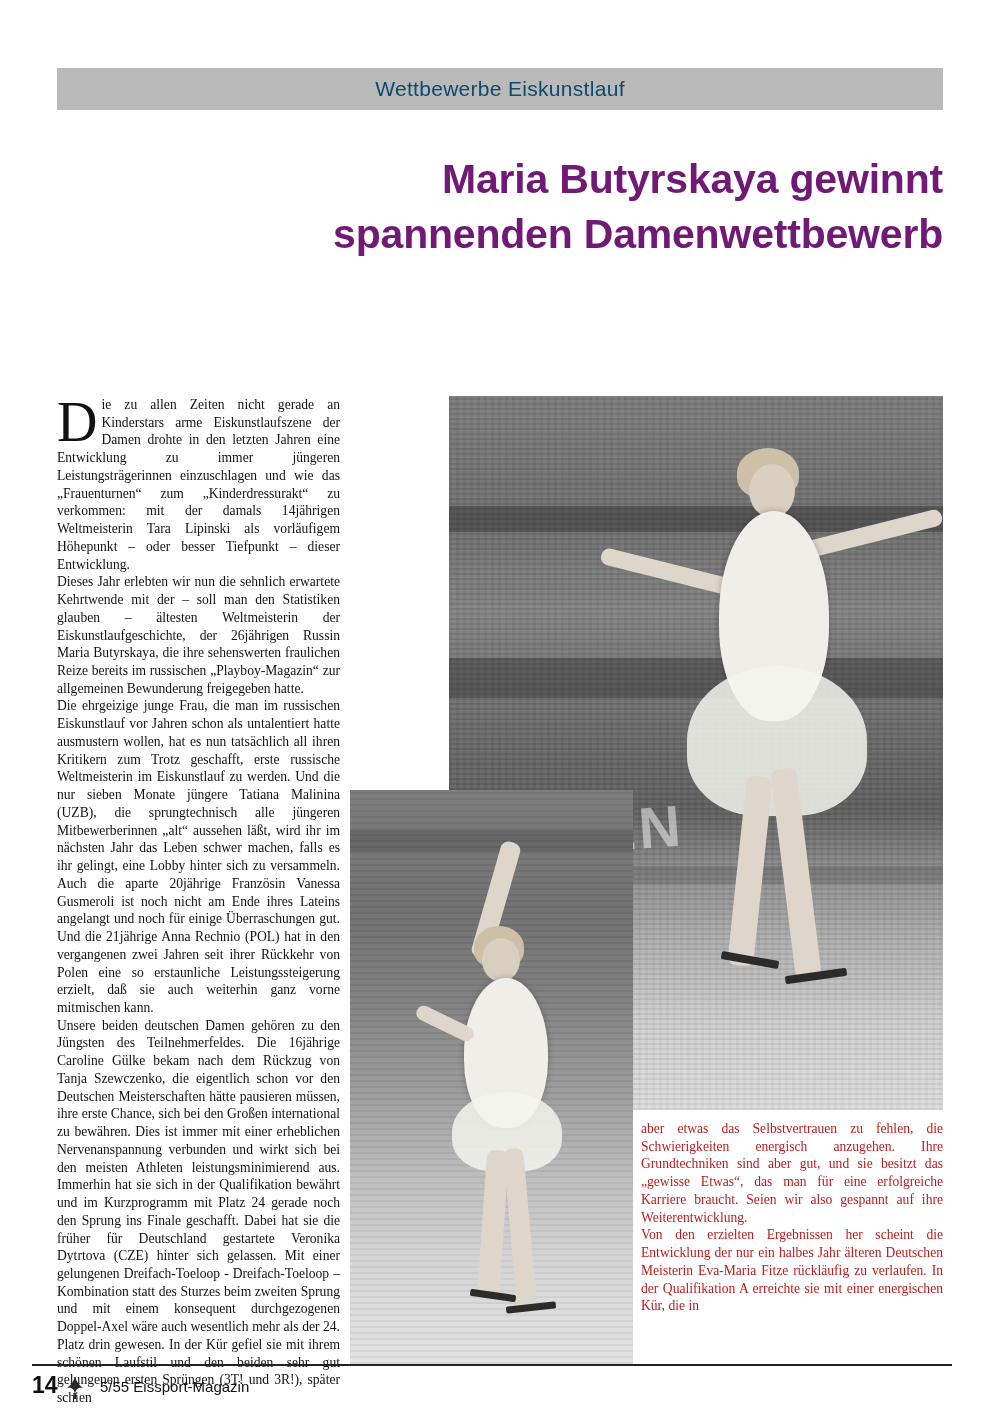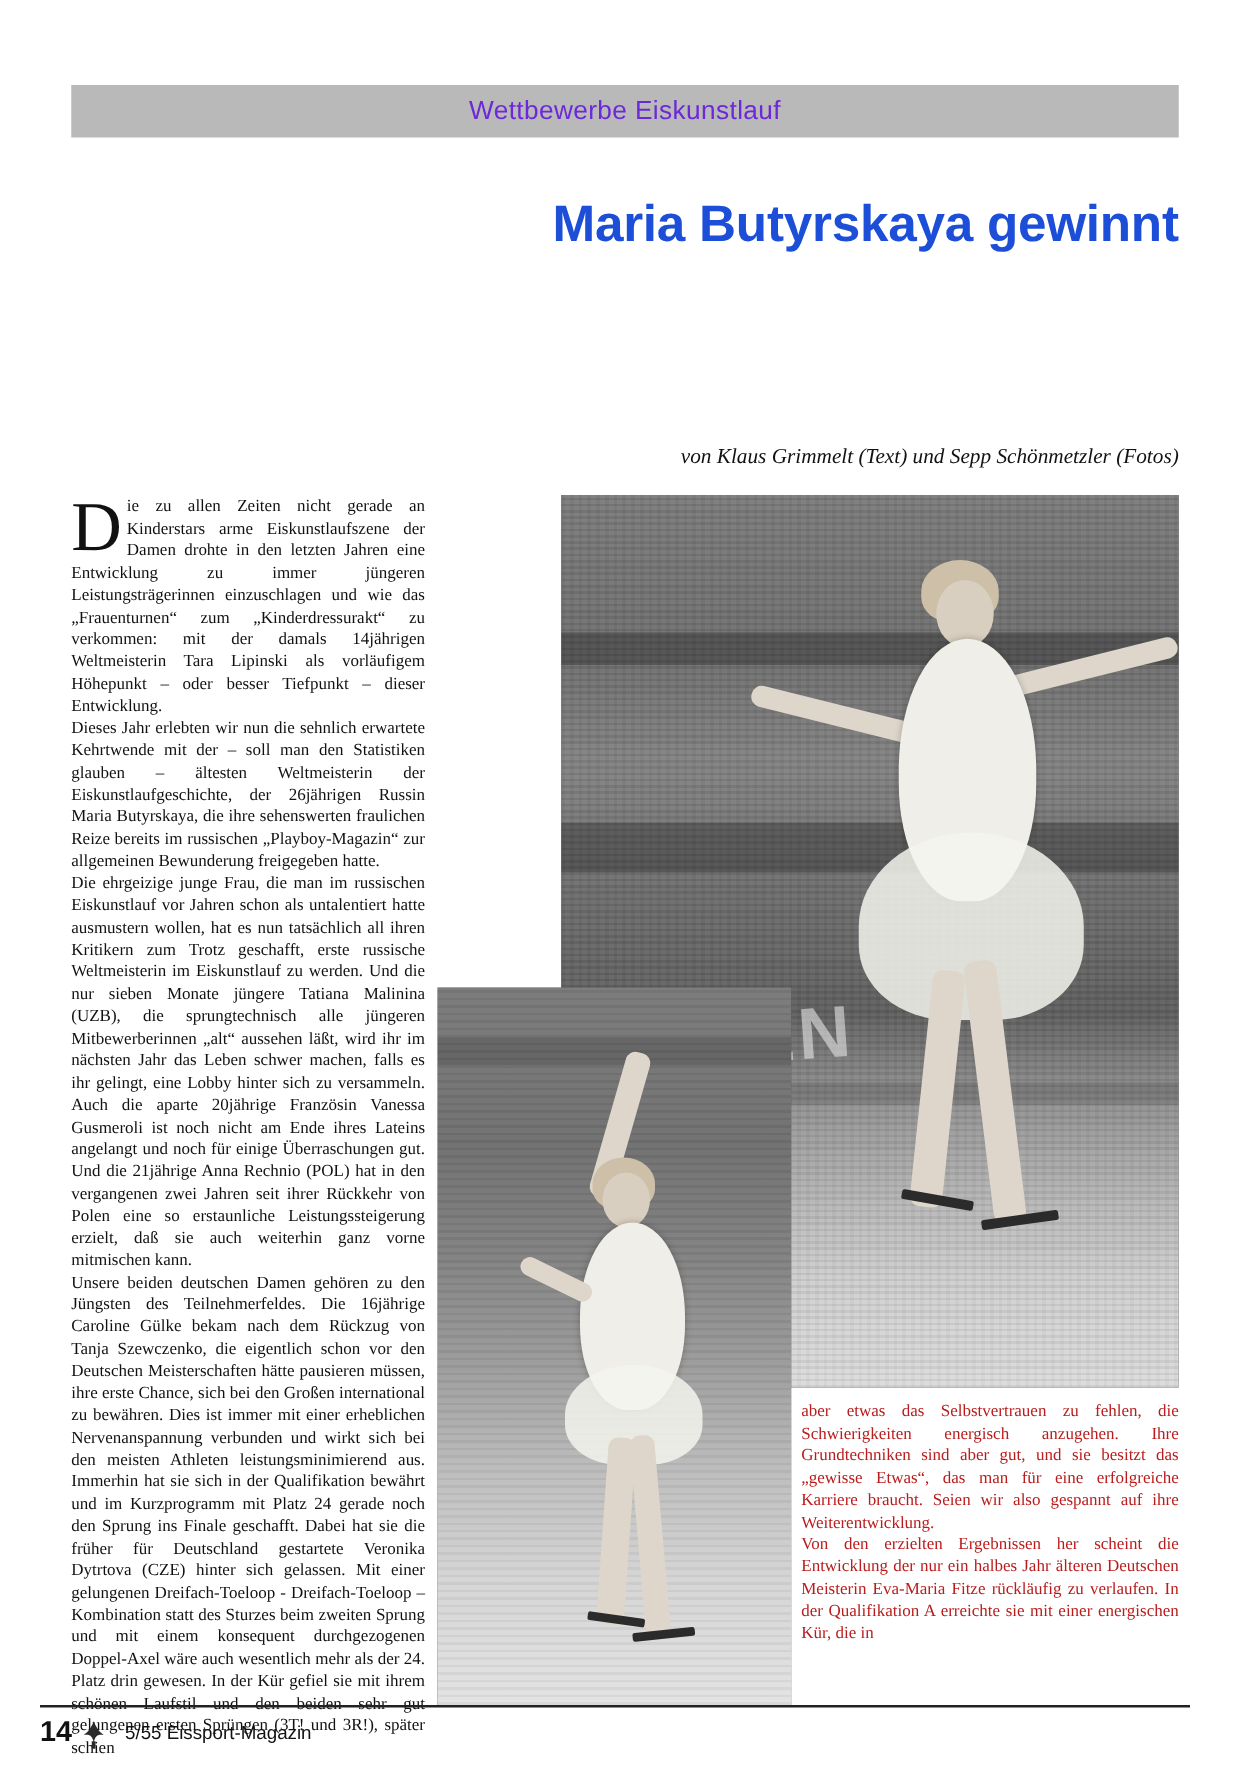--- a/index.html
+++ b/index.html
@@ -30,36 +30,36 @@
     position: absolute;
     left: 0;
     top: 0;
     width: 100%;
     height: 100%;
     display: flex;
     align-items: center;
     justify-content: center;
     font-family: "Liberation Sans", sans-serif;
     font-size: 21px;
-    color: #6d28d9;
+    color: #0c4a6e;
     letter-spacing: 0.3px;
   }
 
   
   .headline {
     position: absolute;
     left: 150px;
     top: 152px;
     width: 793px;
     text-align: right;
     font-family: "Liberation Sans", sans-serif;
     font-weight: bold;
     font-size: 41px;
     line-height: 1.33;
-    color: #1d4ed8;
+    color: #701a75;
     letter-spacing: -0.2px;
   }
   .headline .l { display: block; }
 
   .byline {
     position: absolute;
     left: 300px;
     top: 355px;
     width: 643px;
     text-align: right;
@@ -258,23 +258,23 @@
 <body>
 
 <div class="page">
 
   <div class="header-band">
     <div class="header-text">Wettbewerbe Eiskunstlauf</div>
   </div>
 
   <div class="headline">
     <span class="l">Maria Butyrskaya gewinnt</span>
-  </div>
-
-  <div class="byline">von Klaus Grimmelt (Text) und Sepp Schönmetzler (Fotos)</div>
+    <span class="l">spannenden Damenwettbewerb</span>
+  </div>
+
 
   <div class="photo-main">
     <div class="ph-bg"></div>
     <div class="ph-band" style="top:110px;height:26px;"></div>
     <div class="ph-band" style="top:262px;height:40px;"></div>
     <div class="ph-band" style="top:470px;height:18px;opacity:.5;"></div>
     <div class="ph-citizen">CITIZEN</div>
 
     <div class="skater" style="left:120px;top:20px;width:360px;height:680px;">
       <div class="sk-hair" style="left:168px;top:32px;width:62px;height:50px;"></div>

